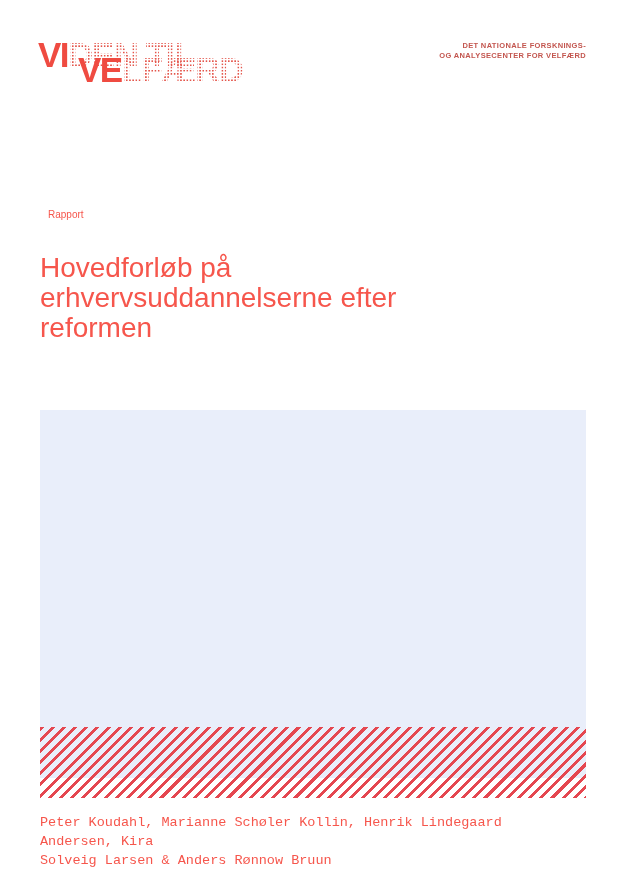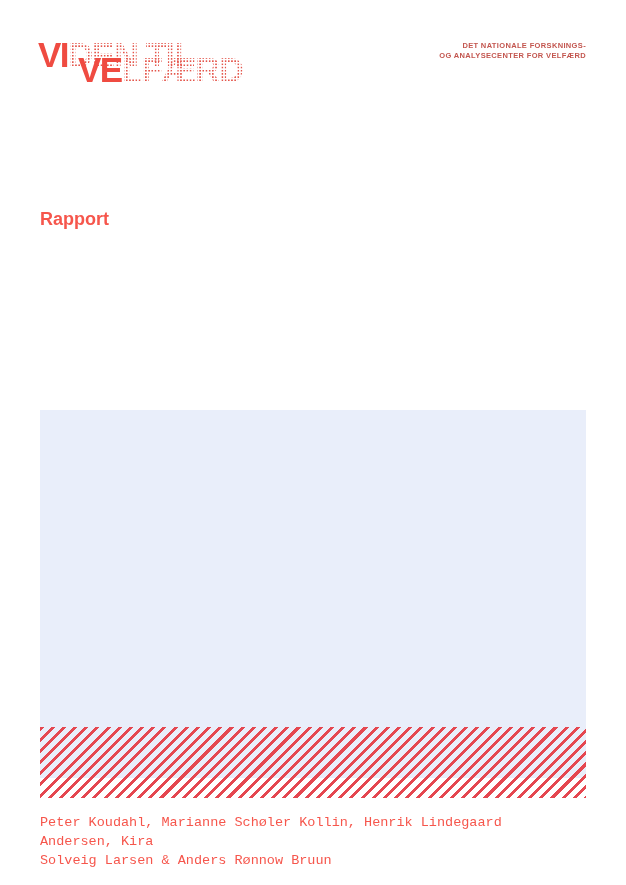--- a/index.html
+++ b/index.html
@@ -49,23 +49,23 @@
     text-align:right;
     color:var(--org-red,#c3564f);
     font-size:7.5px;font-weight:700;
     letter-spacing:.35px;
     line-height:9.5px;
     white-space:pre-line;
   }
 
   
   .kicker{
-    position:absolute;left:40px;top:209px;
+    position:absolute;left:48px;top:209px;
     color:var(--accent-coral,#f6564c);
-    font-size:18px;line-height:1.2;font-weight:bold;
+    font-size:10px;line-height:1.2;
   }
   .title{
     position:absolute;left:40px;top:253px;width:480px;
     color:var(--accent-coral,#f6564c);
     font-size:28px;font-weight:400;
     line-height:30px;
     white-space:pre-line;
   }
 
   
@@ -103,20 +103,23 @@
   <div class="logo">
     <div class="logo-line logo-line1"><span class="logo-solid">VI</span><span class="ht">DEN TIL</span></div>
     <div class="logo-line logo-line2"><span class="logo-solid">VE</span><span class="ht">LFÆRD</span></div>
   </div>
 
   <div class="org-name">DET NATIONALE FORSKNINGS-
 OG ANALYSECENTER FOR VELFÆRD</div>
 
   <div class="kicker">Rapport</div>
 
+  <h1 class="title">Hovedforløb på
+erhvervsuddannelserne efter
+reformen</h1>
 
   <div class="cover-image"></div>
   <div class="stripe-band"></div>
 
   <div class="authors">Peter Koudahl, Marianne Schøler Kollin, Henrik Lindegaard Andersen, Kira
 Solveig Larsen &amp; Anders Rønnow Bruun</div>
 
 </div>
 
 </body></html>

